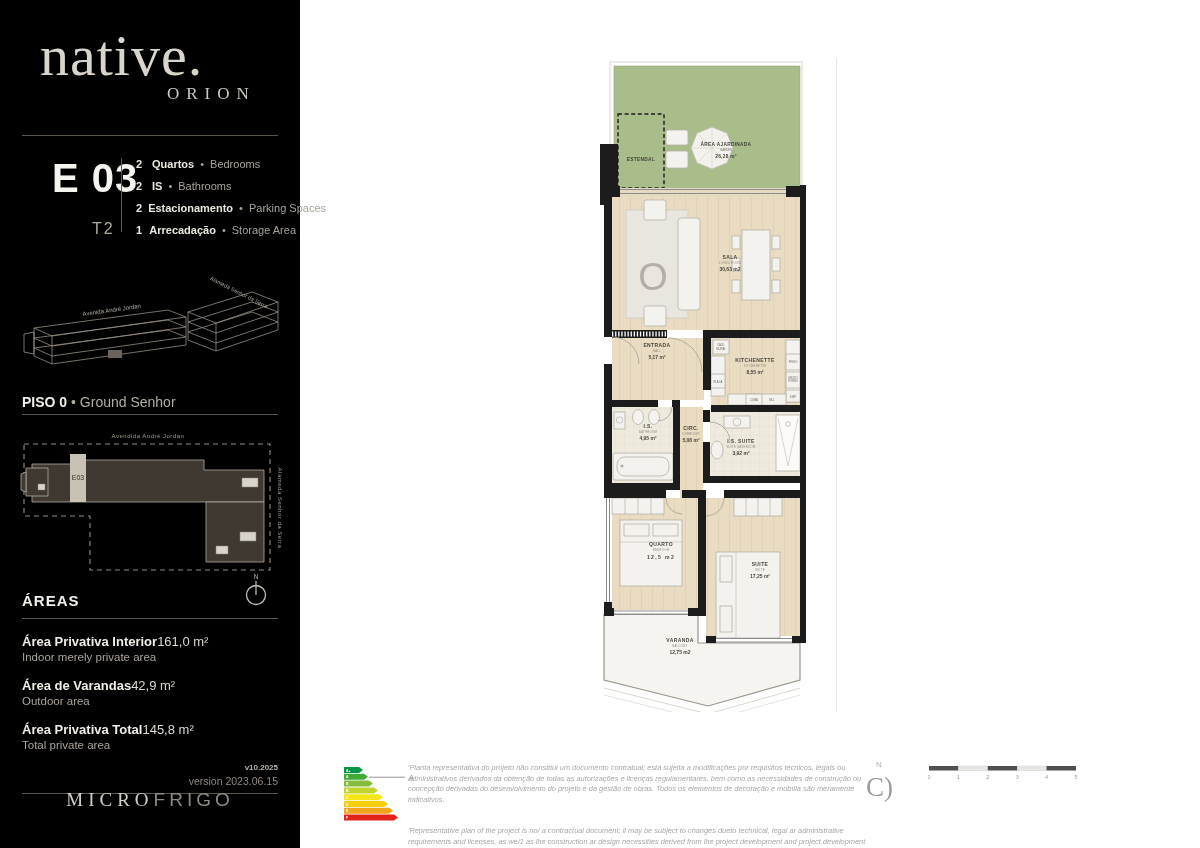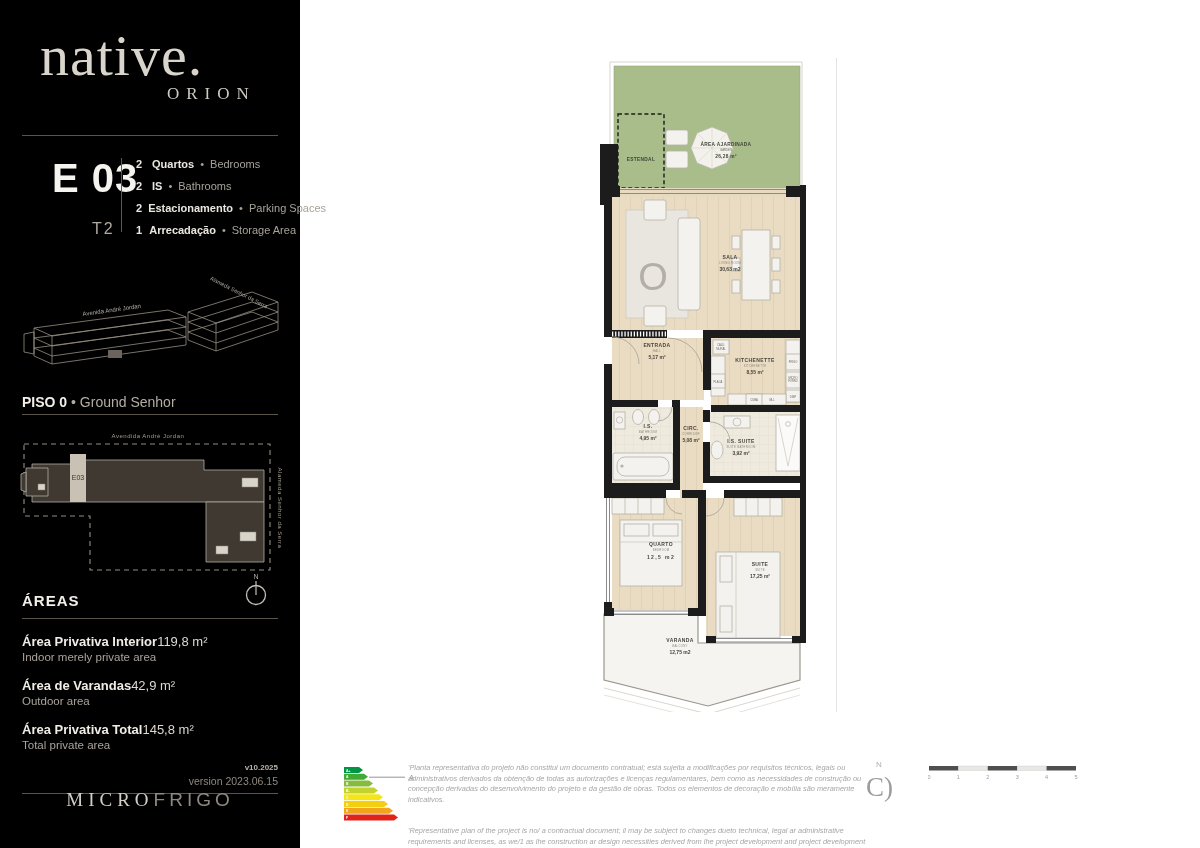--- a/index.html
+++ b/index.html
@@ -160,21 +160,21 @@
   </svg>
 
   <div class="abs areas">
     <h2>ÁREAS</h2>
     <div class="hr"></div>
     <div class="arow">
       <div>
         <div class="pt">Área Privativa Interior</div>
         <div class="en">Indoor merely private area</div>
       </div>
-      <div class="val">119,8 m²</div>
+      <div class="val">161,0 m²</div>
     </div>
     <div class="arow">
       <div>
         <div class="pt">Área de Varandas</div>
         <div class="en">Outdoor area</div>
       </div>
       <div class="val">42,9 m²</div>
     </div>
     <div class="arow">
       <div>

